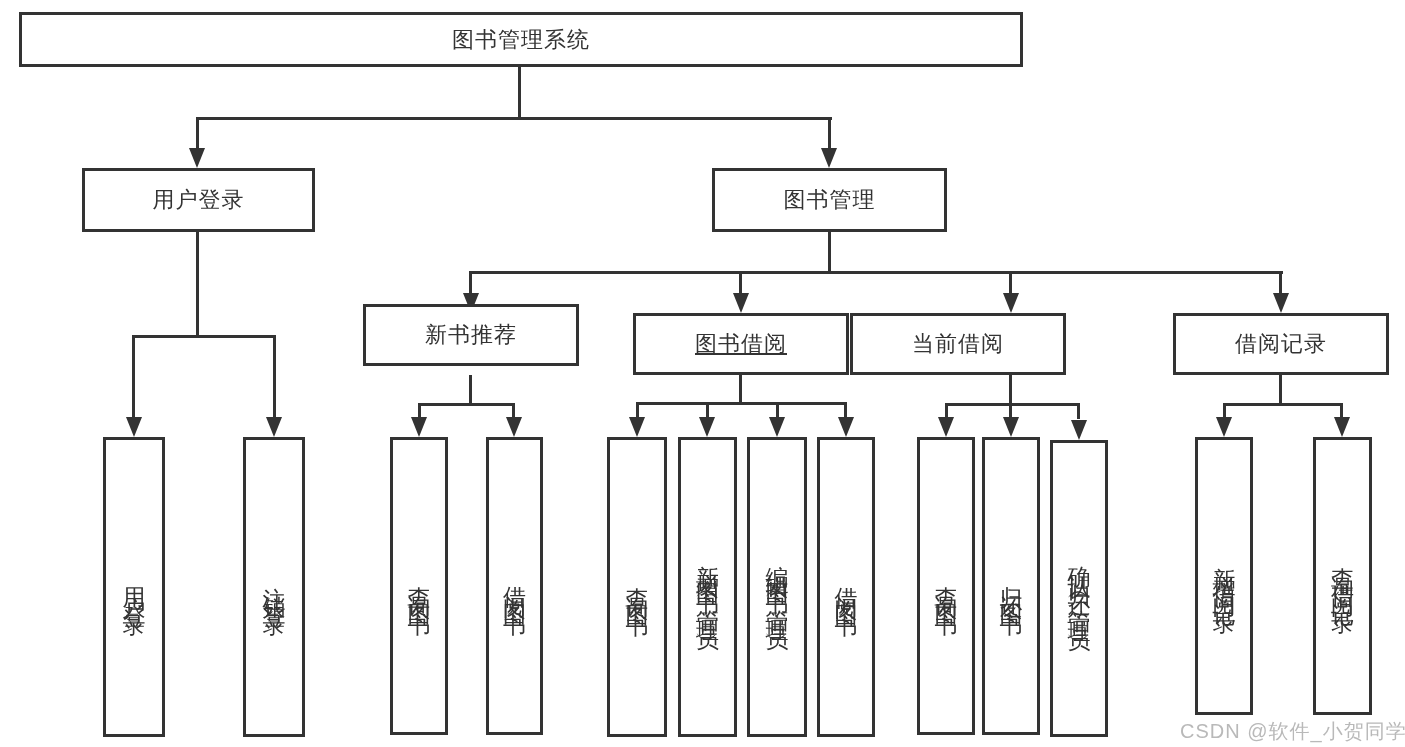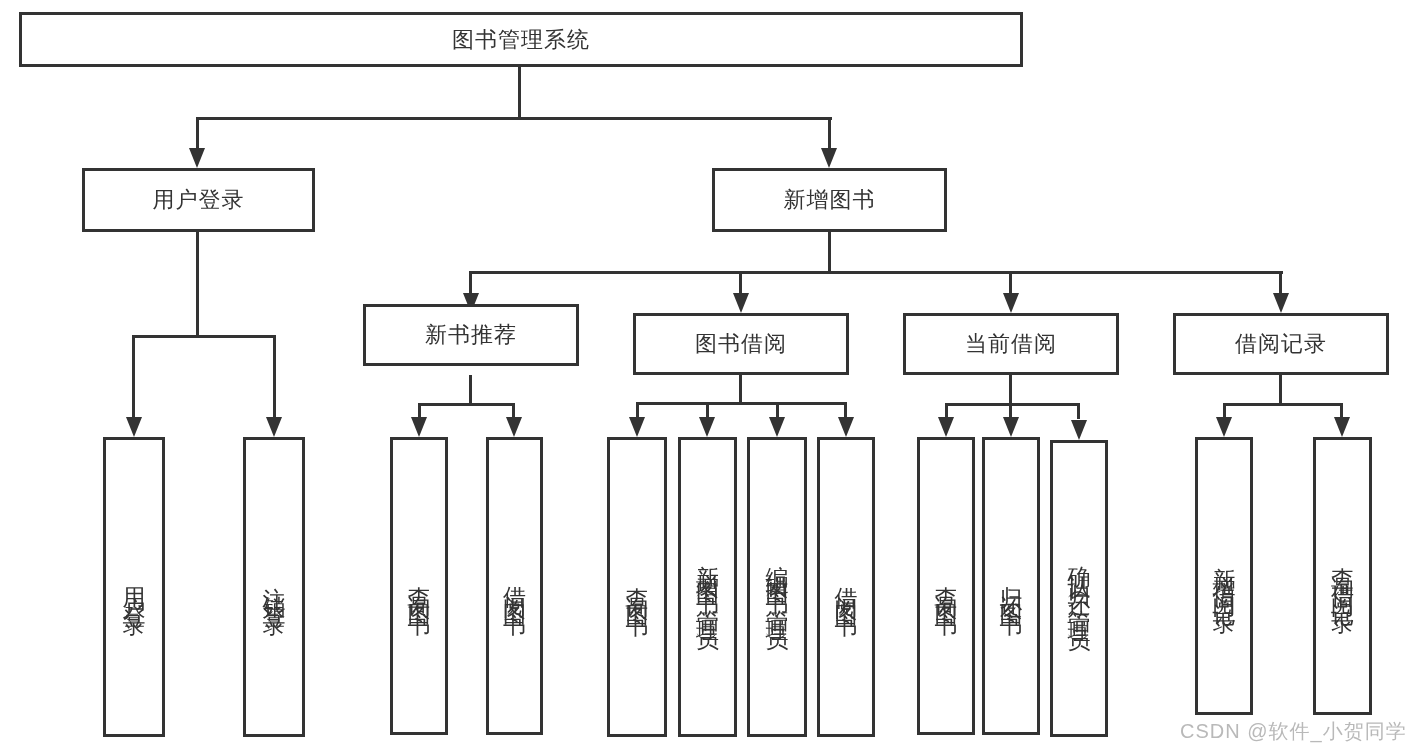--- a/index.html
+++ b/index.html
@@ -37,21 +37,21 @@
   <div class="hline" style="left:196px; top:117px; width:636px;"></div>
   <div class="vline" style="left:196px; top:117px; height:34px;"></div>
   <div class="ahead" style="left:189px; top:148px;"></div>
   <div class="vline" style="left:828px; top:117px; height:34px;"></div>
   <div class="ahead" style="left:821px; top:148px;"></div>
 
   <div class="box hnode" style="left:82px; top:168px; width:233px; height:64px;">
     <span>用户登录</span>
   </div>
   <div class="box hnode" style="left:712px; top:168px; width:235px; height:64px;">
-    <span>新增图书</span>
+    <span>图书管理</span>
   </div>
 
   <div class="vline" style="left:196px; top:232px; height:106px;"></div>
   <div class="hline" style="left:132px; top:335px; width:144px;"></div>
   <div class="vline" style="left:132px; top:335px; height:84px;"></div>
   <div class="ahead" style="left:126px; top:417px;"></div>
   <div class="vline" style="left:273px; top:335px; height:84px;"></div>
   <div class="ahead" style="left:266px; top:417px;"></div>
 
   <div class="box leaf" style="left:103px; top:437px; width:62px; height:300px;">
@@ -68,24 +68,24 @@
   <div class="vline" style="left:739px; top:271px; height:25px;"></div>
   <div class="ahead" style="left:733px; top:293px;"></div>
   <div class="vline" style="left:1009px; top:271px; height:25px;"></div>
   <div class="ahead" style="left:1003px; top:293px;"></div>
   <div class="vline" style="left:1279px; top:271px; height:25px;"></div>
   <div class="ahead" style="left:1273px; top:293px;"></div>
 
   <div class="box hnode" style="left:363px; top:304px; width:216px; height:62px;">
     <span>新书推荐</span>
   </div>
-  <div class="box hnode" style="left:633px; top:313px; width:216px; height:62px;">
+  <div class="box hnode" style="left:633px; top:313px; width:216px; height:62px;text-decoration:underline;">
     <span>图书借阅</span>
   </div>
-  <div class="box hnode" style="left:903px; top:313px; width:216px; height:62px;font-family:Liberation Mono, monospace;">
+  <div class="box hnode" style="left:850px; top:313px; width:216px; height:62px;font-family:Liberation Mono, monospace;">
     <span>当前借阅</span>
   </div>
   <div class="box hnode" style="left:1173px; top:313px; width:216px; height:62px;">
     <span>借阅记录</span>
   </div>
 
   <div class="vline" style="left:469px; top:375px; height:31px;"></div>
   <div class="hline" style="left:418px; top:403px; width:97px;"></div>
   <div class="vline" style="left:418px; top:403px; height:16px;"></div>
   <div class="ahead" style="left:411px; top:417px;"></div>

